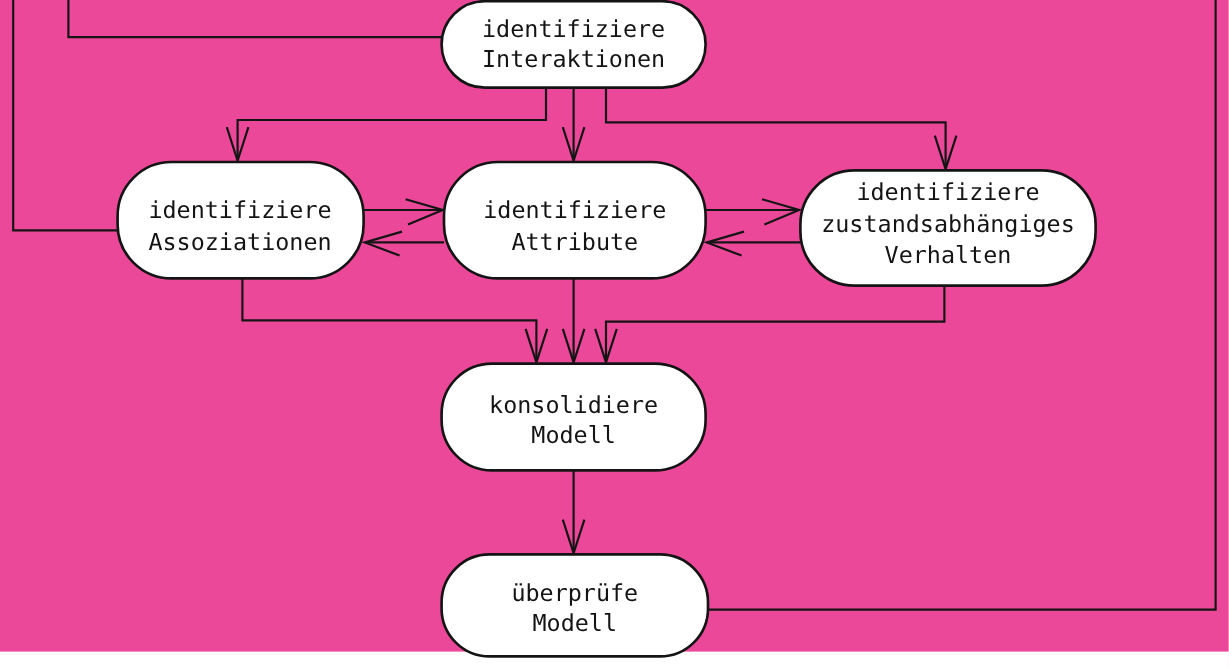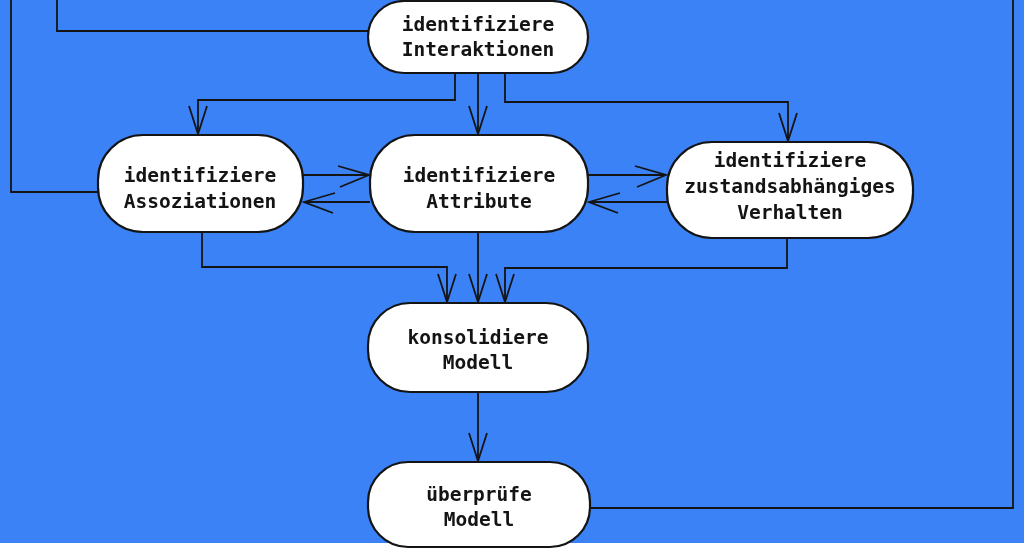--- a/index.html
+++ b/index.html
@@ -7,22 +7,21 @@
     padding: 0;
     width: 1024px;
     height: 557px;
     background: #ffffff;
     overflow: hidden;
   }
   .stage {
     position: relative;
     width: 1024px;
     height: 543px;
-    background: #3b82f6;
-    font-weight: bold;
+    background: #ec4899;
   }
   svg { display: block; }
   .ln {
     fill: none;
     stroke: #141414;
     stroke-width: 1.8;
     stroke-linejoin: miter;
   }
   .ah {
     fill: none;

